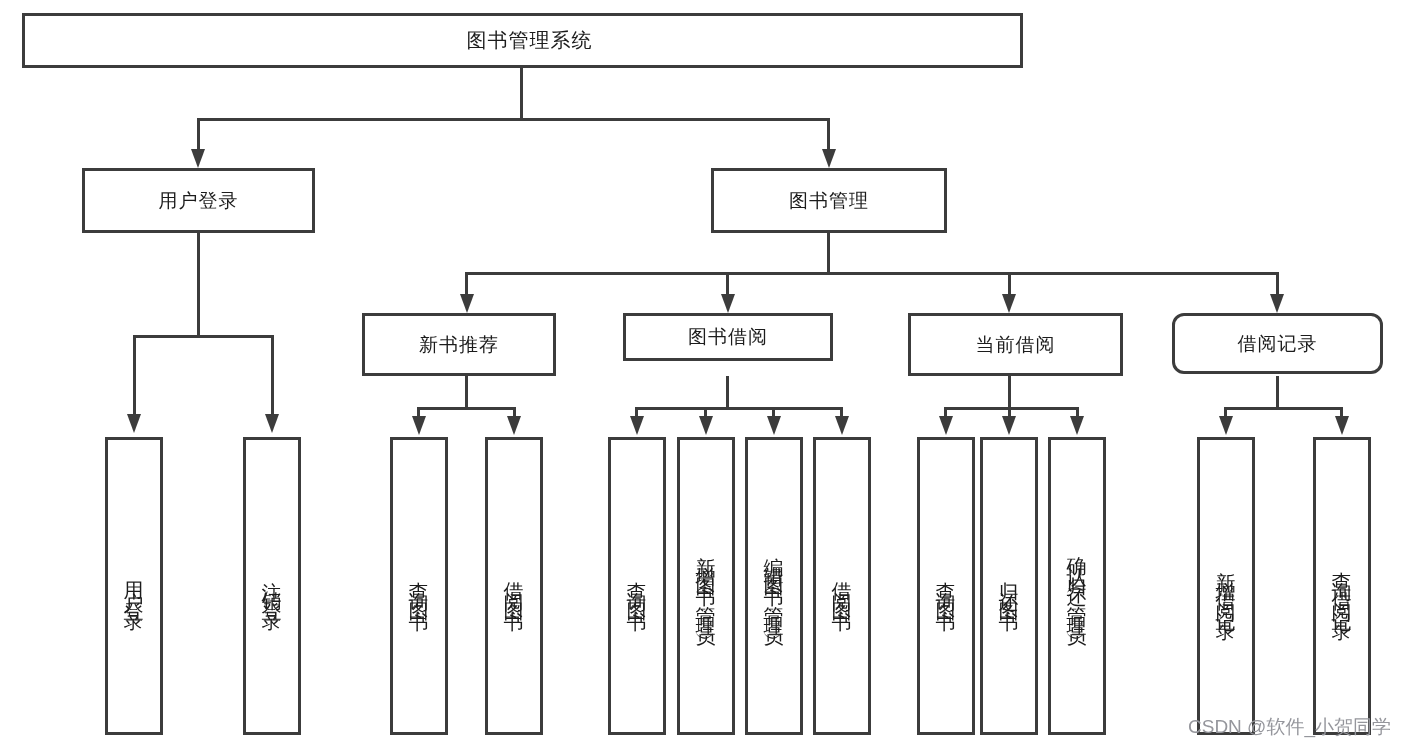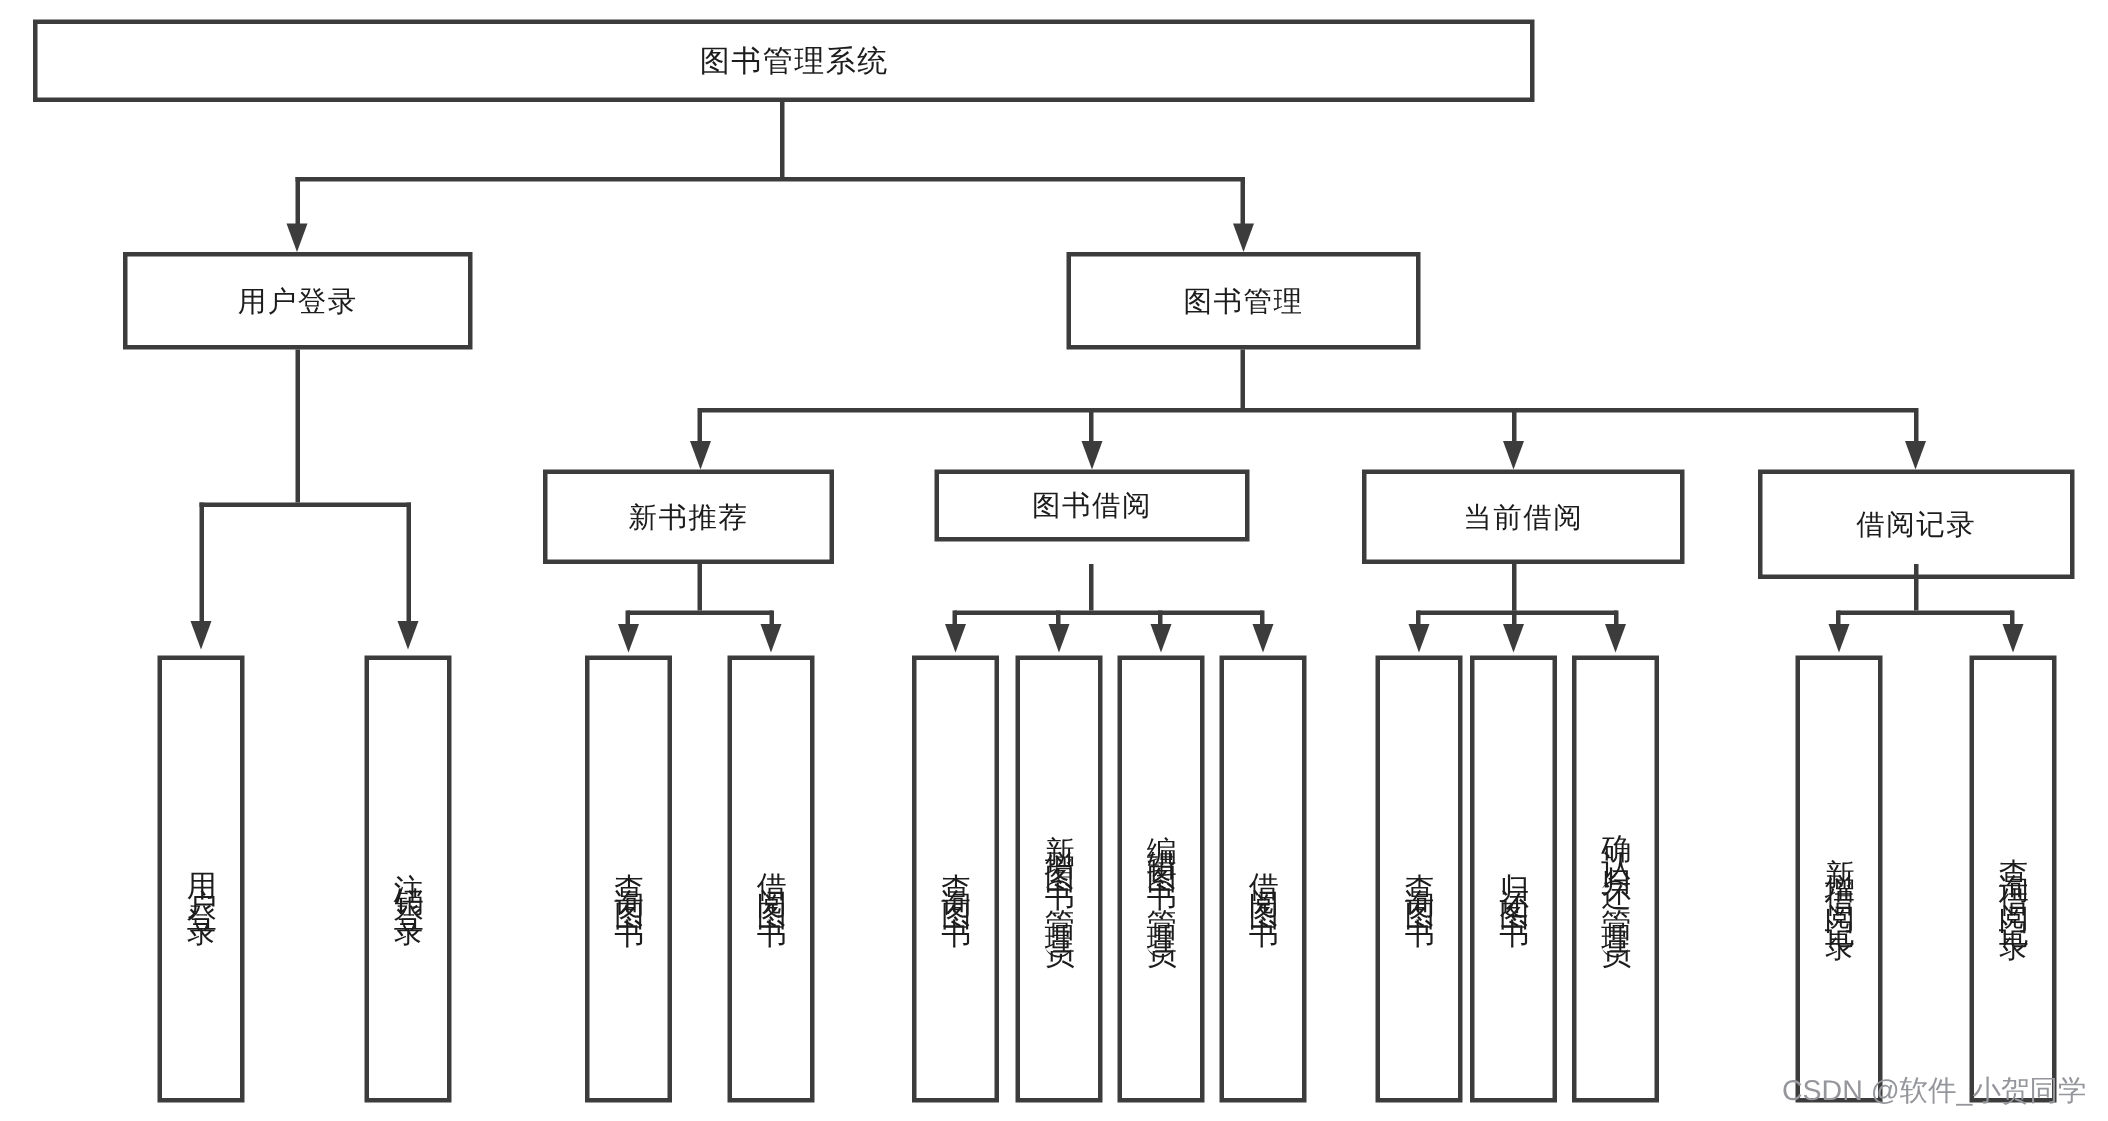--- a/index.html
+++ b/index.html
@@ -82,21 +82,21 @@
   <div class="vl" style="left:726px;top:272px;height:24px;"></div>
   <div class="arrow" style="left:721px;top:294px;"></div>
   <div class="vl" style="left:1008px;top:272px;height:24px;"></div>
   <div class="arrow" style="left:1002px;top:294px;"></div>
   <div class="vl" style="left:1276px;top:272px;height:24px;"></div>
   <div class="arrow" style="left:1270px;top:294px;"></div>
 
   <div class="node h-node" style="left:362px;top:313px;width:194px;height:63px;">新书推荐</div>
   <div class="node h-node" style="left:623px;top:313px;width:210px;height:48px;">图书借阅</div>
   <div class="node h-node" style="left:884px;top:313px;width:215px;height:63px;margin-left:24px;">当前借阅</div>
-  <div class="node h-node" style="left:1172px;top:313px;width:211px;height:73px;">借阅记录</div>
+  <div class="node h-node" style="left:1172px;top:313px;width:211px;height:61px;border-radius:12px;">借阅记录</div>
 
   <div class="vl" style="left:465px;top:376px;height:31px;"></div>
   <div class="vl" style="left:726px;top:376px;height:31px;"></div>
   <div class="vl" style="left:1008px;top:376px;height:31px;"></div>
   <div class="vl" style="left:1276px;top:376px;height:31px;"></div>
 
   <div class="hl" style="left:418px;top:407px;width:97px;"></div>
   <div class="hl" style="left:636px;top:407px;width:206px;"></div>
   <div class="hl" style="left:945px;top:407px;width:133px;"></div>
   <div class="hl" style="left:1225px;top:407px;width:117px;"></div>

